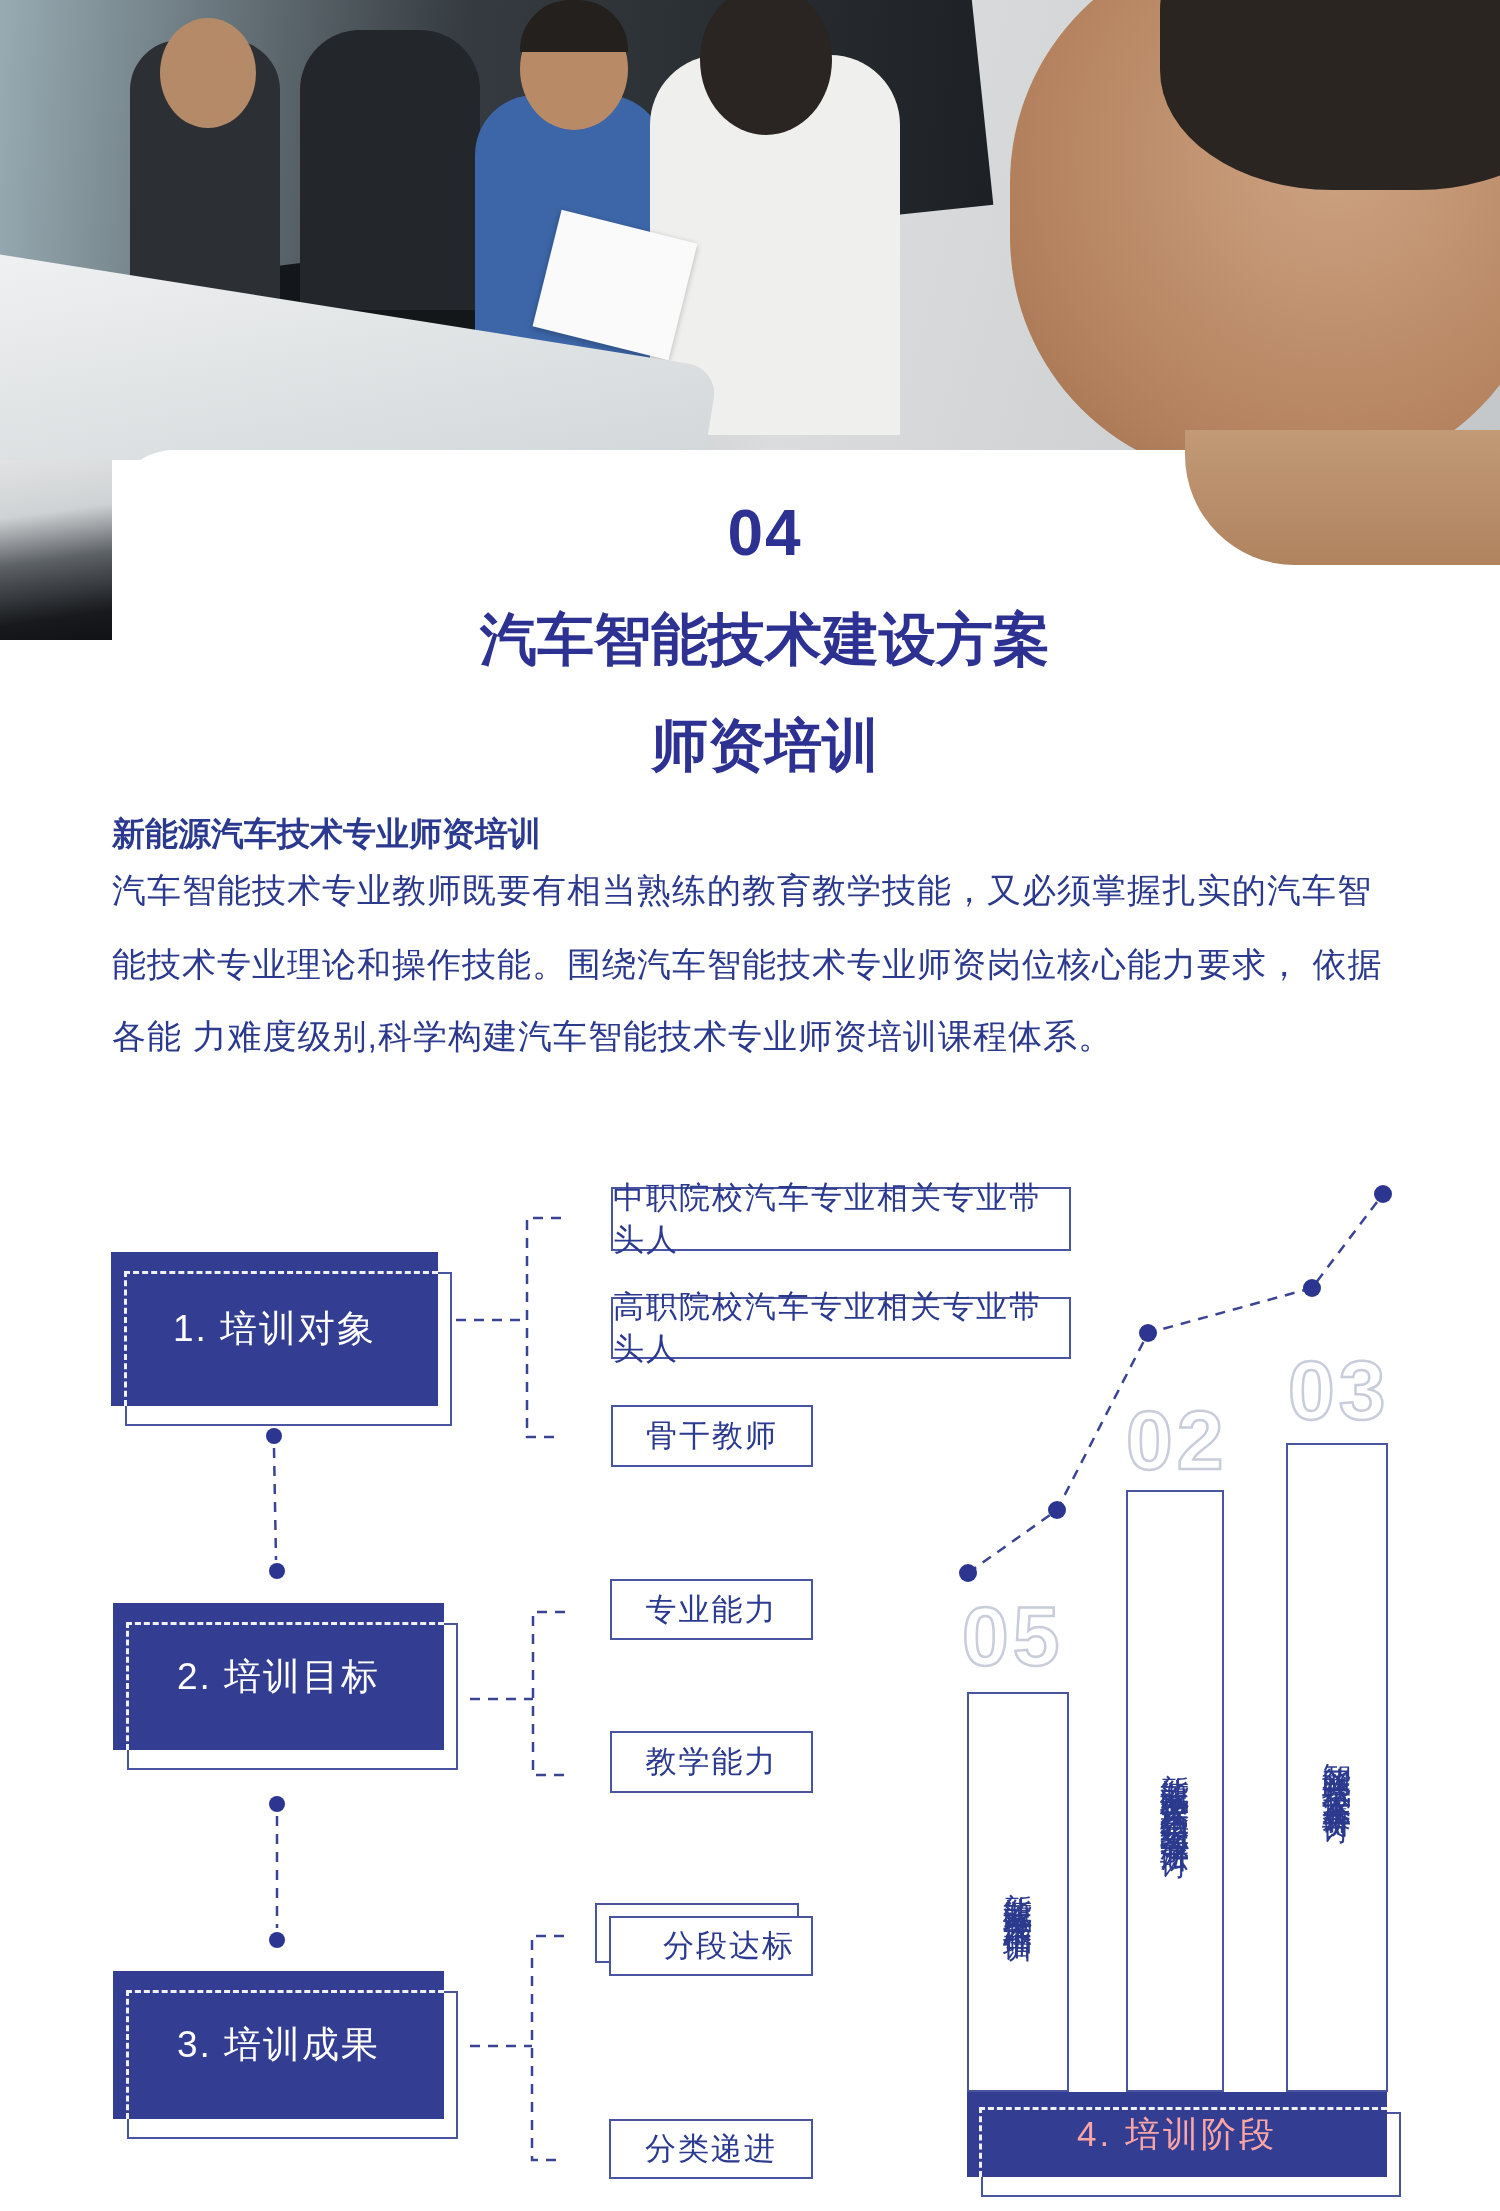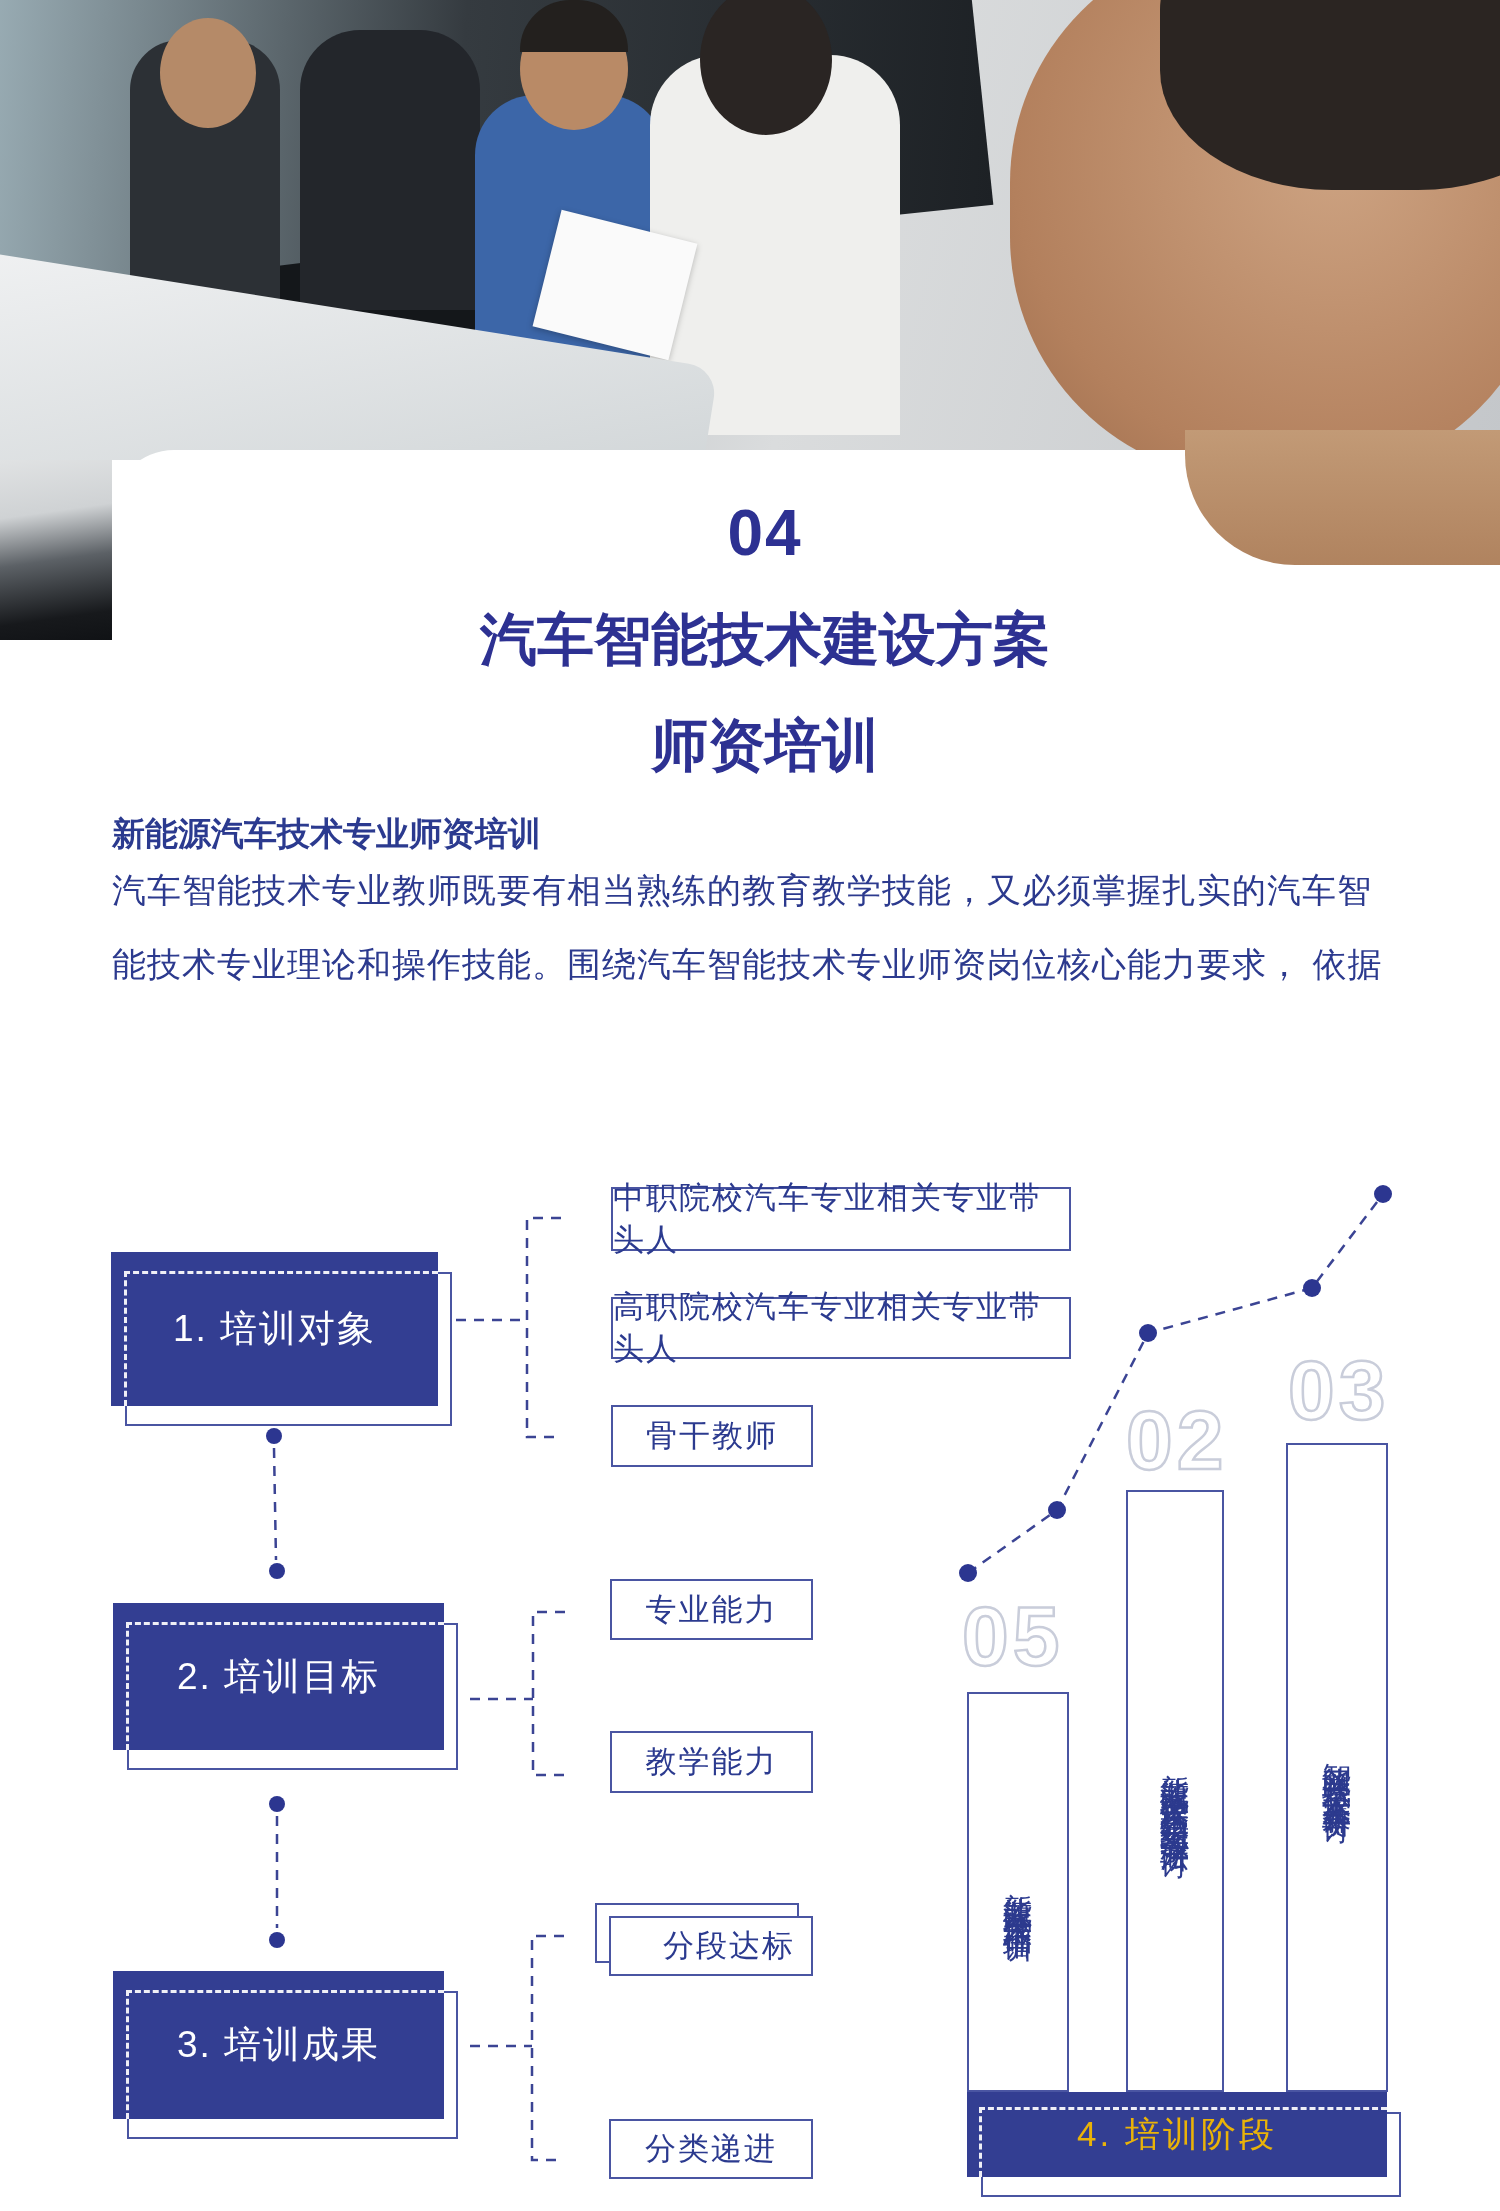--- a/index.html
+++ b/index.html
@@ -65,21 +65,21 @@
     -webkit-text-stroke:2.5px #c9cdda;}
   .vbar{position:absolute;background:#fff;border:2px solid #4a55a2;box-sizing:border-box;
     display:flex;align-items:center;justify-content:center;}
   .vbar-text{writing-mode:vertical-rl;font-size:29px;letter-spacing:4px;color:#2c3a8e;}
 
   .stage-bar{position:absolute;}
   .sb-outline{position:absolute;left:14px;top:20px;width:100%;height:100%;border:2px solid #4a55a2;box-sizing:border-box;}
   .sb-fill{position:absolute;inset:0;background:#333e92;display:flex;align-items:center;justify-content:center;}
   .sb-dash{position:absolute;left:12px;top:15px;right:0;bottom:0;
     border-top:3px dashed rgba(255,255,255,.92);border-left:3px dashed rgba(255,255,255,.92);}
-  .sb-label{position:relative;color:#eab308;font-size:35px;letter-spacing:3px;}
+  .sb-label{position:relative;color:#fca5a5;font-size:35px;letter-spacing:3px;}
 
   svg{position:absolute;left:0;top:0;pointer-events:none;}
 </style>
 </head>
 <body>
 
 <div id="root">
 
   <div id="photo">
     <div class="ph-base"></div>
@@ -104,20 +104,21 @@
 
   <div id="content">
 
     <div class="abs sec-num">04</div>
     <div class="abs title">汽车智能技术建设方案</div>
     <div class="abs subtitle">师资培训</div>
 
     <div class="abs intro-line" style="top:868px;">汽车智能技术专业教师既要有相当熟练的教育教学技能，又必须掌握扎实的汽车智</div>
     <div class="abs intro-heading">新能源汽车技术专业师资培训</div>
     <div class="abs intro-line" style="top:942px;">能技术专业理论和操作技能。围绕汽车智能技术专业师资岗位核心能力要求， 依据</div>
+    <div class="abs intro-line" style="top:1014px;">各能 力难度级别,科学构建汽车智能技术专业师资培训课程体系。</div>
 
     <svg width="1500" height="2211" viewBox="0 0 1500 2211">
       <g stroke="#3b4494" stroke-width="2.5" stroke-dasharray="10 8" fill="none">
 
         <path d="M561,1218 H527 V1437 H561"></path>
         <path d="M456,1320 H527"></path>
 
         <path d="M565,1612 H533 V1775 H565"></path>
         <path d="M470,1699 H533"></path>
 

